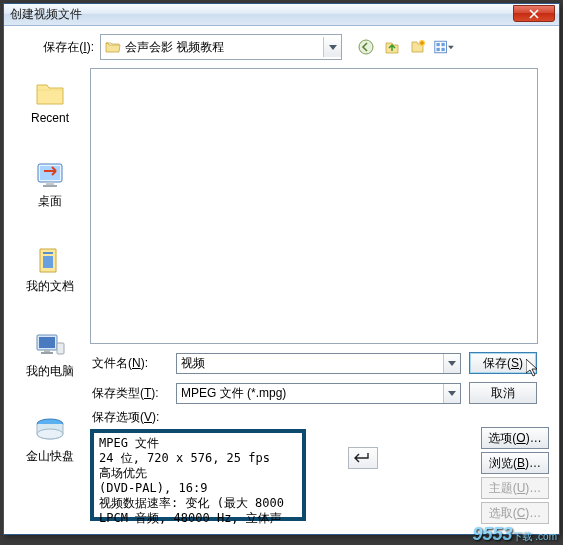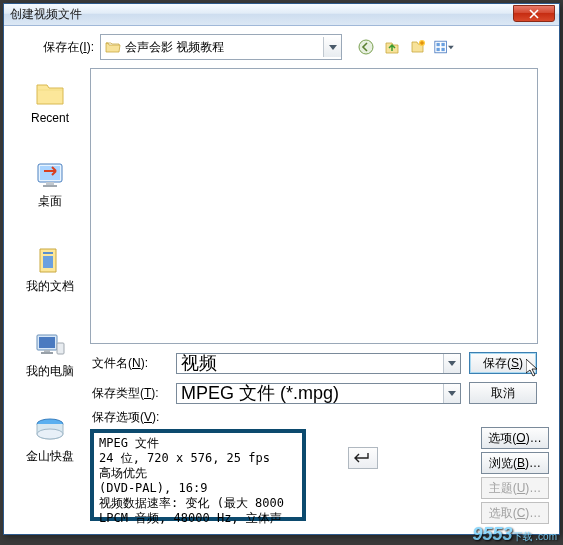--- a/index.html
+++ b/index.html
@@ -25,21 +25,21 @@
 .body-split { display: flex; gap: 8px; }
 .sidebar { width: 68px; display: flex; flex-direction: column; gap: 28px; align-items: flex-end; padding-top: 6px; }
 .side-item { display: flex; flex-direction: column; align-items: center; gap: 2px; cursor: pointer; width: 64px; padding: 3px 0; border-radius: 3px; }
 .side-icon { width: 32px; height: 32px; }
 .side-label { font-size: 12px; text-align: center; }
 .main-area { flex: 1; }
 .file-list { width: 448px; height: 276px; border: 1px solid #9aa8b8; background: #fff; margin-bottom: 8px; }
 .form-row { display: flex; align-items: center; margin-bottom: 5px; margin-top: 8px; }
 .form-label { width: 86px; text-align: left; padding-left: 2px; }
 .form-combo { width: 285px; height: 21px; border: 1px solid #7a8a9a; display: flex; align-items: center; background: #fff; }
-.form-combo .ftext { flex: 1; padding-left: 4px; font-size: 18px; }
+.form-combo .ftext { flex: 1; padding-left: 4px; font-size: 12px; }
 .form-combo .combo-arrow { width: 17px; height: 19px; border-left: 1px solid #c0c8d0; display: flex; align-items: center; justify-content: center; background: linear-gradient(to bottom, #fefefe, #e8ecf0); cursor: pointer; }
 .btn { width: 68px; height: 22px; border: 1px solid #7a8a9a; background: linear-gradient(to bottom, #fdfdfd, #e6eaee); font-size: 12px; cursor: pointer; display: inline-flex; align-items: center; justify-content: center; margin-left: 8px; }
 .btn.default { border: 1px solid #3c7fb1; box-shadow: inset 0 0 0 1px #a8d8f0; position: relative; }
 .btn.disabled { color: #a0a0a0; border-color: #c0c0c0; background: #f4f4f4; cursor: default; }
 .cursor-arrow { position: absolute; right: -6px; top: 6px; }
 .options-section { display: flex; margin-top: 2px; gap: 8px; }
 .options-left { flex: 1; }
 .options-label { margin-bottom: 3px; padding-left: 2px; }
 .info-box { width: 216px; height: 92px; border: 4px solid #0c4a6e; background: #fff; padding: 3px 5px; font-family: SimSun, monospace; font-size: 12px; line-height: 15px; white-space: pre-line; }
 .return-icon { width: 30px; height: 22px; border: 1px solid #b0b8c0; background: linear-gradient(to bottom,#fdfdfd,#eceef2); display: flex; align-items: center; justify-content: center; margin-left: 42px; cursor: pointer; align-self: flex-start; margin-top: 18px; }

